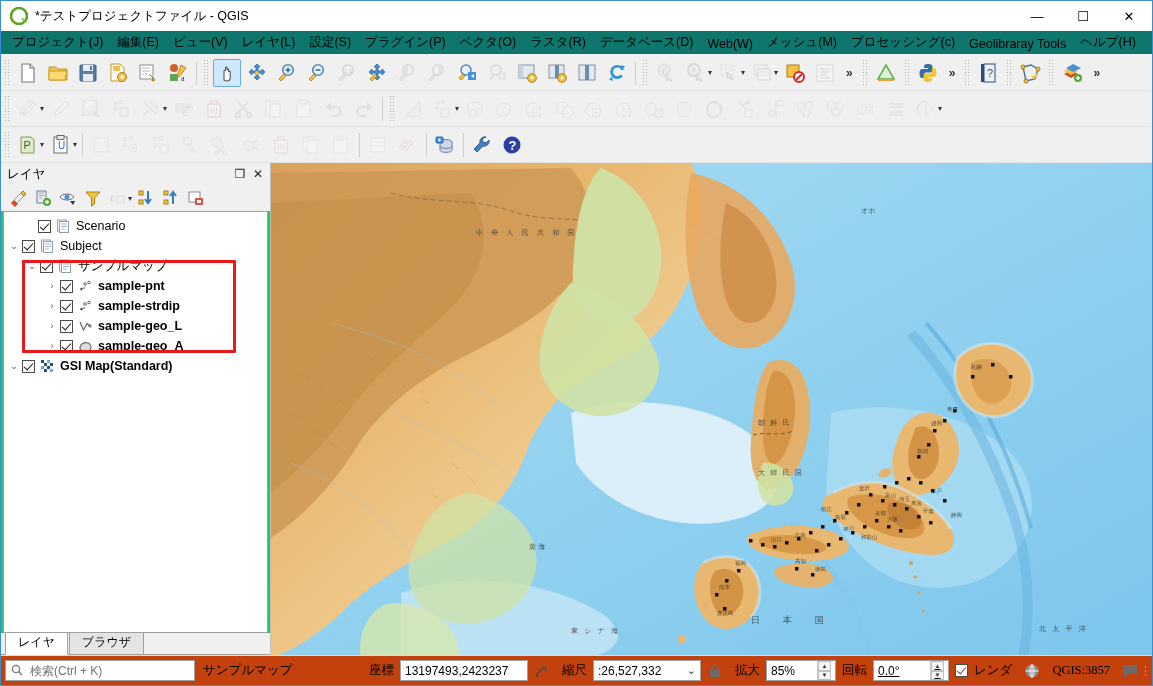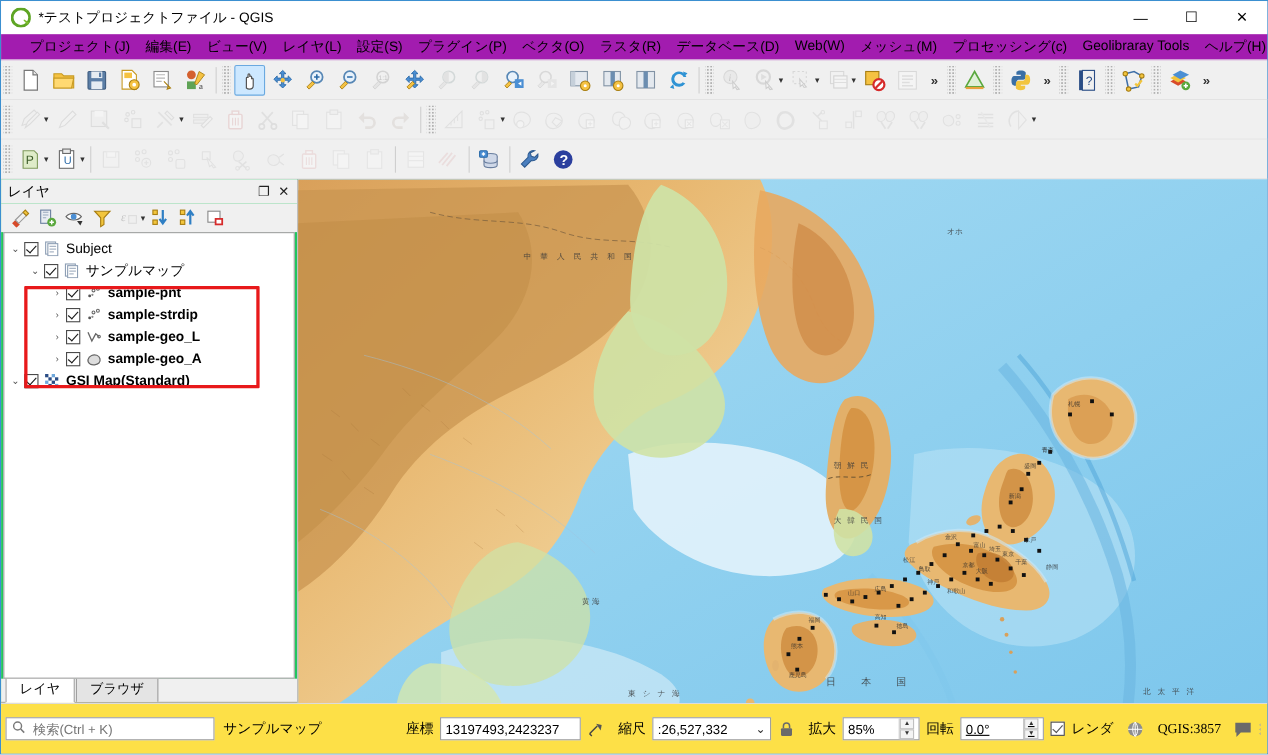--- a/index.html
+++ b/index.html
@@ -35,23 +35,23 @@
   }
   .win-buttons { position: absolute; right: 0; top: 0; height: 30px; display: flex; }
   .win-btn {
     width: 46px; height: 30px; display: flex; align-items: center; justify-content: center;
     font-size: 13px; color: #000; cursor: default;
   }
 
   
   .menubar {
     height: 24px; min-height: 24px;
-    background: #a21caf;
-    display: flex; align-items: flex-start;
-    padding-left: 19px;
+    background: #0f766e;
+    display: flex; align-items: flex-end;
+    padding-left: 4px;
     border-bottom: 1px solid #f0f0f0;
   }
   .menu-item {
     font-size: 12.5px; color: #000;
     padding: 3px 7px; white-space: nowrap; cursor: default;
   }
 
   
   .toolbar-row {
     background: #f0f0f0;
@@ -158,22 +158,22 @@
     margin-right: 1px;
   }
   .panel-tab.active { background: #ffffff; border-bottom: 1px solid #ffffff; margin-bottom: -1px; }
 
   
   .map-wrap { flex: 1 1 auto; position: relative; overflow: hidden; background: #9ed6f2; }
   .map-canvas { position: absolute; inset: 0; }
 
   
   .statusbar {
-    height: 46px; min-height: 30px;
-    background: #fde047; display: flex; align-items: center;
+    height: 30px; min-height: 30px;
+    background: #c2410c; display: flex; align-items: center;
     padding: 0 4px; gap: 0px;
     border-top: 1px solid #dcdcdc;
   }
   .sb-search {
     width: 190px; height: 21px; background: #fff; border: 1px solid #a0a0a0;
     display: flex; align-items: center; padding: 0 5px; margin-right: 8px; flex: 0 0 auto;
   }
   .sb-search input {
     border: none; outline: none; font-size: 12px; color: #8a8a8a;
     width: 100%; background: transparent; font-family: inherit;
@@ -873,20 +873,32 @@
           <svg width="18" height="18" viewBox="0 0 18 18">
               <rect x="2" y="3" width="11" height="10" fill="#fff" stroke="#888"></rect>
               <rect x="9" y="10" width="6" height="5" fill="#fff" stroke="#d62b2b" stroke-width="1.6"></rect>
             </svg>
         </div>
       </div>
 
       <div class="layer-tree">
         <div class="tree-inner">
 
+          <div class="tree-row" style="padding-left:18px;">
+            <span class="expander"></span>
+            <span class="chk"></span>
+            <span class="lyr-icon">
+              <svg width="15" height="14" viewBox="0 0 15 14">
+                  <rect x="1.5" y="1" width="9" height="11" fill="#fff" stroke="#8e9fb5"></rect>
+                  <rect x="3.5" y="2.5" width="9" height="11" fill="#fff" stroke="#8e9fb5"></rect>
+                  <path d="M5 5h6M5 7.5h6M5 10h4" stroke="#aab6c6"></path>
+                </svg>
+            </span>
+            <span class="lyr-name">Scenario</span>
+          </div>
 
           <div class="tree-row" style="padding-left:2px;">
             <span class="expander">⌄</span>
             <span class="chk"></span>
             <span class="lyr-icon">
               <svg width="15" height="14" viewBox="0 0 15 14">
                   <rect x="1.5" y="1" width="9" height="11" fill="#fff" stroke="#8e9fb5"></rect>
                   <rect x="3.5" y="2.5" width="9" height="11" fill="#fff" stroke="#8e9fb5"></rect>
                   <path d="M5 5h6M5 7.5h6M5 10h4" stroke="#aab6c6"></path>
                 </svg>

